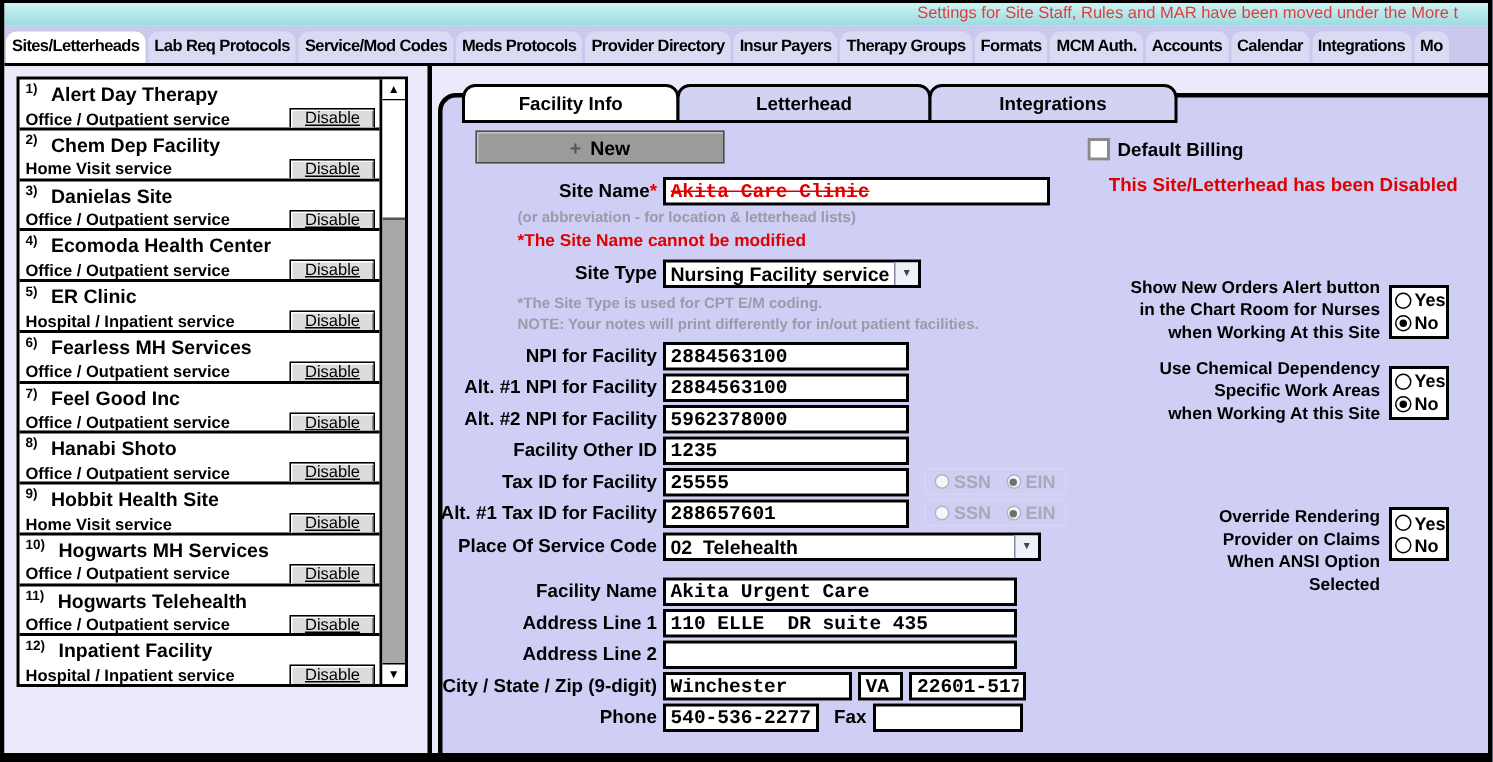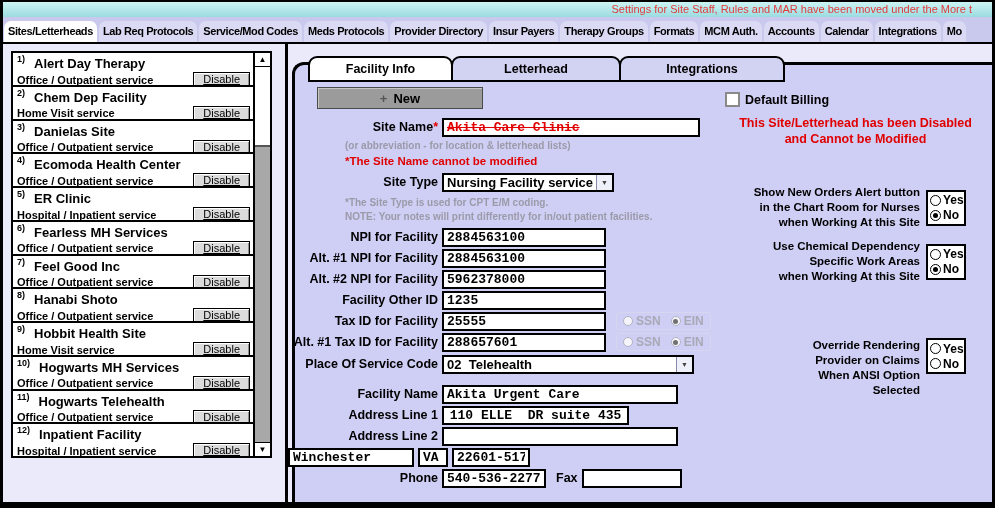--- a/index.html
+++ b/index.html
@@ -216,21 +216,20 @@
         <span class="new-plus">+</span><span>New</span>
       </button>
 
       <div class="chk-row" style="left:437px; top:48px;">
         <div class="chk-box"></div>
         <span class="chk-label">Default Billing</span>
       </div>
 
       <div class="disabled-note">
         <div>This Site/Letterhead has been Disabled</div>
-        <div>and Cannot be Modified</div>
       </div>
 
       <div class="frow" style="top:73px">
         <span class="flabel"><span>Site Name</span><span class="req">*</span></span>
         <input class="fin red-strike" style="width: 258px;" readonly="" value="Akita Care Clinic">
       </div>
       <div class="hint" style="top:96px">(or abbreviation -  for location &amp; letterhead lists)</div>
       <div class="warn-red" style="top:111px">*The Site Name cannot be modified</div>
 
       <div class="frow" style="top:128px">
@@ -296,27 +295,28 @@
           <span class="fsel-arr">▼</span>
         </div>
       </div>
 
       <div class="frow" style="top:340px">
         <span class="flabel">Facility Name</span>
         <input class="fin" style="width: 236px;" readonly="" value="Akita Urgent Care">
       </div>
       <div class="frow" style="top:361px">
         <span class="flabel">Address Line 1</span>
-        <input class="fin" style="width: 187px; text-align: center;" readonly="" value="110 ELLE  DR suite 435">
+        <input class="fin" style="width: 236px;" readonly="" value="110 ELLE  DR suite 435">
       </div>
       <div class="frow" style="top:382px">
         <span class="flabel">Address Line 2</span>
         <input class="fin" style="width: 236px;" readonly="" value="">
       </div>
       <div class="frow" style="top:403px">
+        <span class="flabel">City / State / Zip (9-digit)</span>
         <input class="fin" style="width: 126px;" readonly="" value="Winchester">
         <input class="fin" style="width: 30px; margin-left: 4px;" readonly="" value="VA">
         <input class="fin" style="width: 78px; margin-left: 4px;" readonly="" value="22601-5178">
       </div>
       <div class="frow" style="top:424px">
         <span class="flabel">Phone</span>
         <input class="fin" style="width: 104px;" readonly="" value="540-536-2277">
         <span class="flabel" style="width:auto; margin:0 4px 0 10px">Fax</span>
         <input class="fin" style="width: 100px;" readonly="" value="">
       </div>

